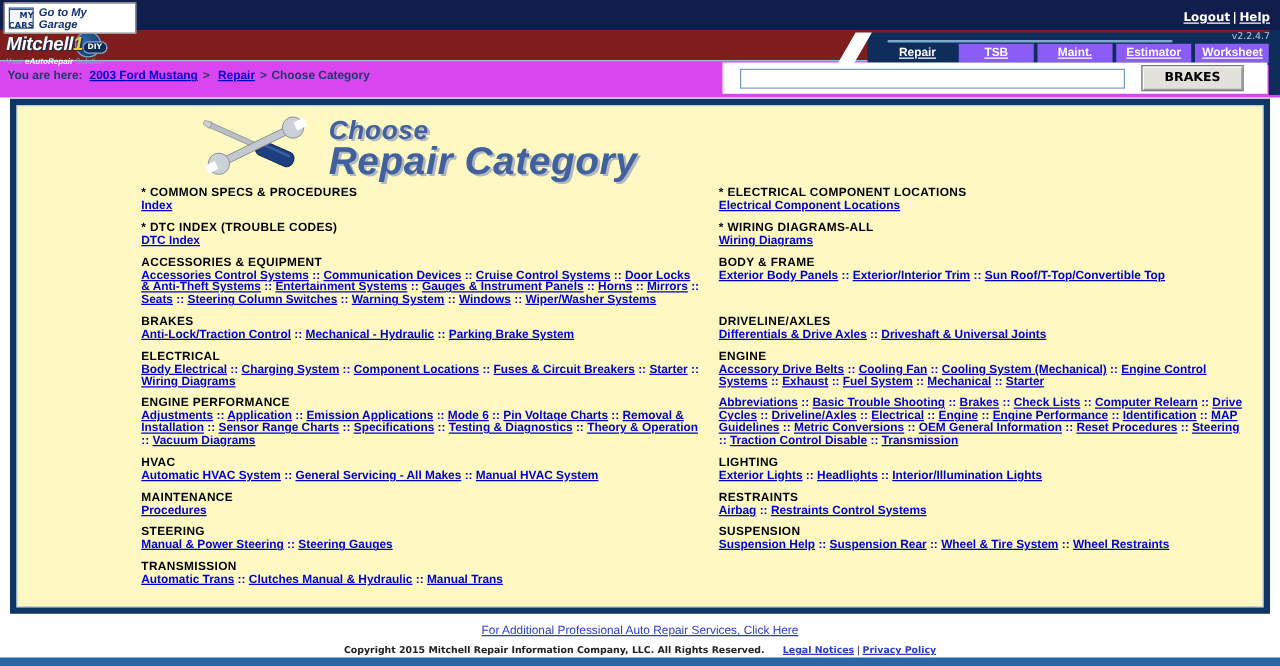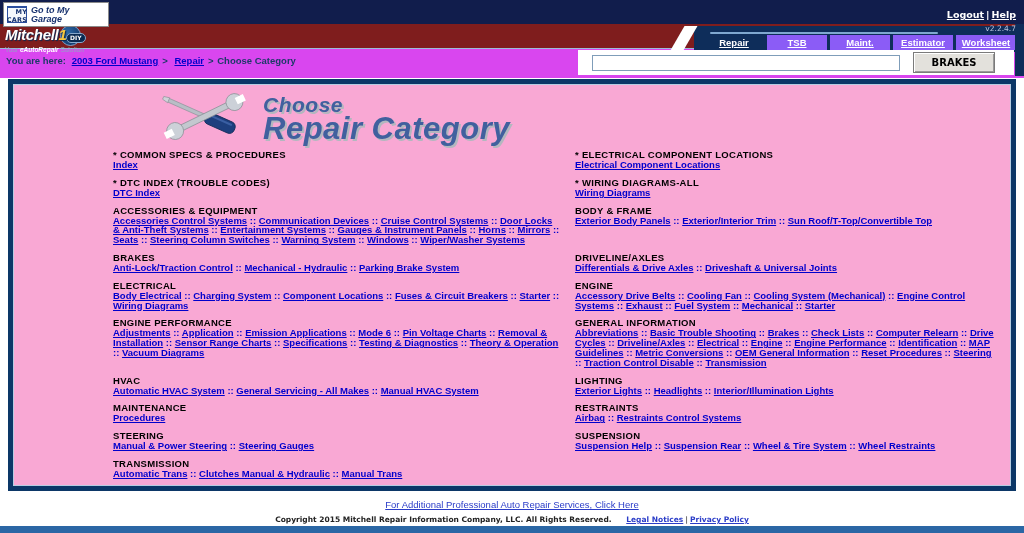--- a/index.html
+++ b/index.html
@@ -57,21 +57,21 @@
   .crumb-sep { color:#1c3a67; margin:0 1px; }
   .searchbox { position:absolute; top:50px; right:10px; width:436px; height:25px; background:#ffffff;
                display:flex; align-items:center; z-index:4; }
   .search-input { margin-left:14px; width:308px; height:16px; border:1px solid #7f9db9;
                   font:10px "Liberation Sans", sans-serif; padding:0 2px; }
   .search-btn { margin-left:13px; width:82px; height:21px; background:#e3e1dc; border:1px solid #7b7b7b;
                 box-shadow:inset 1px 1px 0 #ffffff, inset -1px -1px 0 #9a9a9a;
                 font:bold 10px "DejaVu Sans", sans-serif; color:#000; cursor:pointer; }
 
   
-  .mainbox { position:absolute; top:79px; left:8px; width:1008px; height:412px; background:#f9a8d4;
+  .mainbox { position:absolute; top:79px; left:8px; width:1008px; height:412px; background:#fef9c3;
              border:5px solid #0c3767; box-shadow:inset 0 0 0 1px #b7cde2; overflow:hidden; }
   .titlezone { position:absolute; top:6px; left:146px; height:54px; display:flex; align-items:center; gap:12px; }
   .title-text { font-family:"Liberation Sans", sans-serif; font-style:italic; font-weight:bold;
                 color:#41609e; text-shadow:2px 2px 0 #b3b7bf; letter-spacing:0.5px; }
   .title-line1 { font-size:21px; line-height:23px; }
   .title-line2 { font-size:31px; line-height:25px; }
 
   .catgrid { position:absolute; top:66px; left:100px; display:grid;
              grid-template-columns:448px 424px; column-gap:14px; row-gap:8px; }
   .cat-heading { font:bold 9.5px/10px "Liberation Sans", sans-serif; color:#000; letter-spacing:0.3px; }
@@ -210,21 +210,20 @@
         </div>
         <div class="cat-cell">
           <div class="cat-heading">ENGINE</div>
           <div class="cat-links"><a class="cat-link">Accessory Drive Belts</a><span class="sep"> :: </span><a class="cat-link">Cooling Fan</a><span class="sep"> :: </span><a class="cat-link">Cooling System (Mechanical)</a><span class="sep"> :: </span><a class="cat-link">Engine Control Systems</a><span class="sep"> :: </span><a class="cat-link">Exhaust</a><span class="sep"> :: </span><a class="cat-link">Fuel System</a><span class="sep"> :: </span><a class="cat-link">Mechanical</a><span class="sep"> :: </span><a class="cat-link">Starter</a></div>
         </div>
         <div class="cat-cell">
           <div class="cat-heading">ENGINE PERFORMANCE</div>
           <div class="cat-links"><a class="cat-link">Adjustments</a><span class="sep"> :: </span><a class="cat-link">Application</a><span class="sep"> :: </span><a class="cat-link">Emission Applications</a><span class="sep"> :: </span><a class="cat-link">Mode 6</a><span class="sep"> :: </span><a class="cat-link">Pin Voltage Charts</a><span class="sep"> :: </span><a class="cat-link">Removal &amp; Installation</a><span class="sep"> :: </span><a class="cat-link">Sensor Range Charts</a><span class="sep"> :: </span><a class="cat-link">Specifications</a><span class="sep"> :: </span><a class="cat-link">Testing &amp; Diagnostics</a><span class="sep"> :: </span><a class="cat-link">Theory &amp; Operation</a><span class="sep"> :: </span><a class="cat-link">Vacuum Diagrams</a></div>
         </div>
         <div class="cat-cell">
-          <div class="cat-heading">GENERAL INFORMATION</div>
           <div class="cat-links"><a class="cat-link">Abbreviations</a><span class="sep"> :: </span><a class="cat-link">Basic Trouble Shooting</a><span class="sep"> :: </span><a class="cat-link">Brakes</a><span class="sep"> :: </span><a class="cat-link">Check Lists</a><span class="sep"> :: </span><a class="cat-link">Computer Relearn</a><span class="sep"> :: </span><a class="cat-link">Drive Cycles</a><span class="sep"> :: </span><a class="cat-link">Driveline/Axles</a><span class="sep"> :: </span><a class="cat-link">Electrical</a><span class="sep"> :: </span><a class="cat-link">Engine</a><span class="sep"> :: </span><a class="cat-link">Engine Performance</a><span class="sep"> :: </span><a class="cat-link">Identification</a><span class="sep"> :: </span><a class="cat-link">MAP Guidelines</a><span class="sep"> :: </span><a class="cat-link">Metric Conversions</a><span class="sep"> :: </span><a class="cat-link">OEM General Information</a><span class="sep"> :: </span><a class="cat-link">Reset Procedures</a><span class="sep"> :: </span><a class="cat-link">Steering</a><span class="sep"> :: </span><a class="cat-link">Traction Control Disable</a><span class="sep"> :: </span><a class="cat-link">Transmission</a></div>
         </div>
         <div class="cat-cell">
           <div class="cat-heading">HVAC</div>
           <div class="cat-links"><a class="cat-link">Automatic HVAC System</a><span class="sep"> :: </span><a class="cat-link">General Servicing - All Makes</a><span class="sep"> :: </span><a class="cat-link">Manual HVAC System</a></div>
         </div>
         <div class="cat-cell">
           <div class="cat-heading">LIGHTING</div>
           <div class="cat-links"><a class="cat-link">Exterior Lights</a><span class="sep"> :: </span><a class="cat-link">Headlights</a><span class="sep"> :: </span><a class="cat-link">Interior/Illumination Lights</a></div>
         </div>

